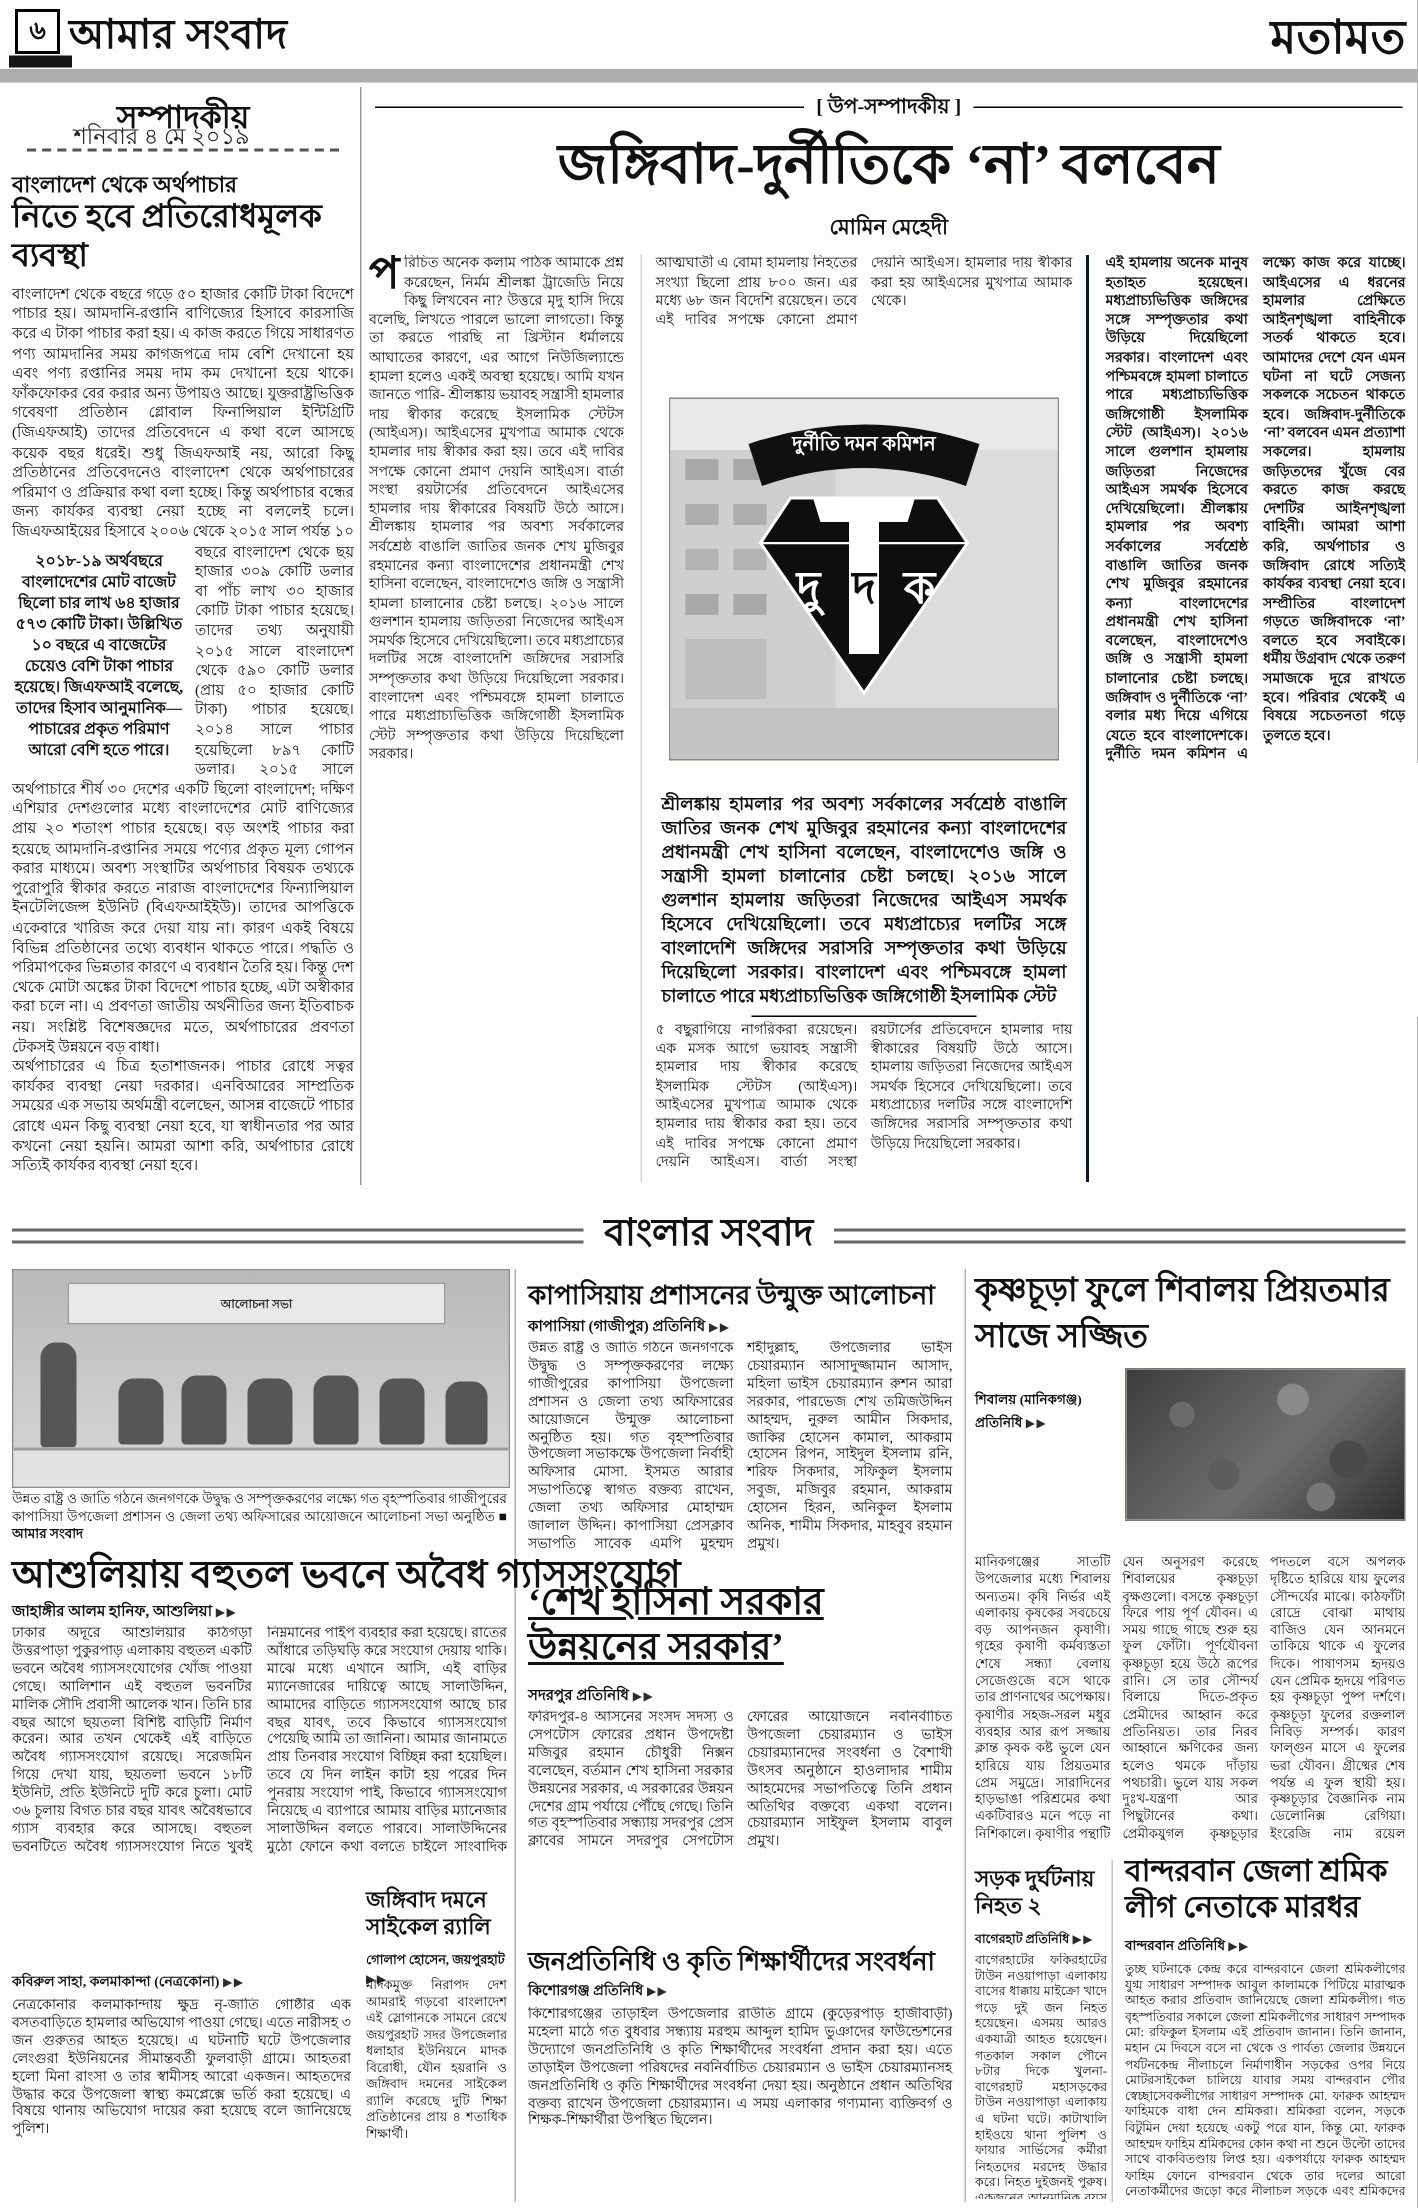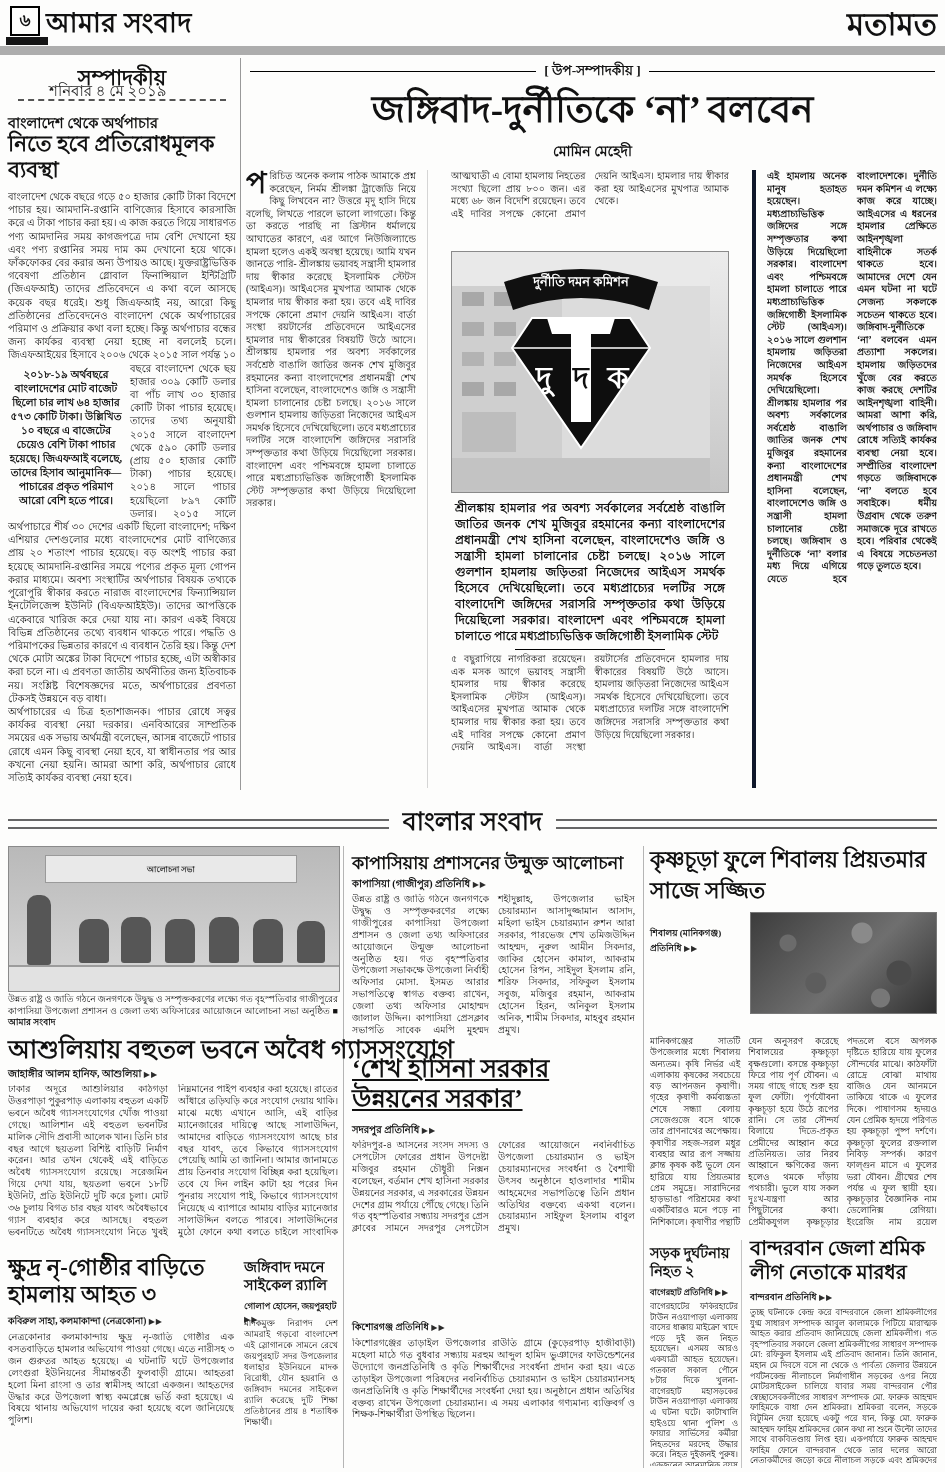--- a/index.html
+++ b/index.html
@@ -30,23 +30,23 @@
 
   
   .oped-kicker-row{left:250px;top:60px;width:685px;display:flex;align-items:center;gap:8px;}
   .oped-kicker-row .ln{flex:1;border-top:1.6px solid #000;}
   .oped-kicker{font-size:13.5px;font-weight:bold;white-space:nowrap;}
   .oped-head{left:250px;top:80px;width:685px;font-size:37px;font-weight:900;text-align:center;}
   .oped-byline{left:250px;top:140px;width:685px;font-size:14px;font-weight:700;text-align:center;}
   .oped-cols{left:246px;top:170px;width:691px;height:618px;display:flex;gap:11px;}
   .oped-colA{width:170px;font-size:9.5px;line-height:12.6px;overflow:hidden;}
   .dropcap{float:left;font-size:30px;line-height:26px;font-weight:900;padding-right:3px;}
-  .oped-mid{width:278px;display:flex;flex-direction:column;border-left:1px solid #d5d5d5;border-right:4px solid #0f172a;padding:0 23px;}
+  .oped-mid{width:278px;display:flex;flex-direction:column;border-left:1px solid #d5d5d5;border-right:2px solid #0f172a;padding:0 9px;align-items:center;}
   .oped-midtop{height:78px;column-count:2;column-gap:9px;font-size:9.5px;line-height:12.6px;overflow:hidden;}
-  .oped-img{position:relative;height:240px;margin:3px 0;border:1px solid #8a8a8a;background:linear-gradient(#ececec,#c6c6c6);}
+  .oped-img{position:relative;height:240px;margin:17px 0;border:1px solid #8a8a8a;background:linear-gradient(#ececec,#c6c6c6);}
   .oped-quote{font-size:12px;line-height:16px;font-weight:700;text-align:justify;padding:4px 4px 2px 4px;}
   .oped-quote-rule{width:150px;margin:3px auto;border-top:1.2px solid #000;}
   .oped-midbottom{flex:1;column-count:2;column-gap:9px;font-size:9.5px;line-height:12.6px;overflow:hidden;}
   .oped-colB{flex:1;column-count:2;column-gap:10px;font-size:9.5px;line-height:12.6px;overflow:hidden;font-weight:bold;}
 
   
   .band-row{left:8px;top:802px;width:929px;display:flex;align-items:center;gap:14px;}
   .band-row .dln{flex:1;height:6px;border-top:2px solid #666;border-bottom:2px solid #666;}
   .band-title{font-size:25px;font-weight:900;white-space:nowrap;}
 
@@ -249,27 +249,27 @@
   <div class="abs sh-head">‘শেখ হাসিনা সরকার উন্নয়নের সরকার’</div>
   <div class="abs sh-by byline">
     <span>সদরপুর প্রতিনিধি</span>
     <span class="arrows">▶▶</span>
   </div>
   <div class="abs sh-body body-sm just">
     <span>ফরিদপুর-৪ আসনের সংসদ সদস্য ও সেপটোস ফোরের প্রধান উপদেষ্টা মজিবুর রহমান চৌধুরী নিক্সন বলেছেন, বর্তমান শেখ হাসিনা সরকার উন্নয়নের সরকার, এ সরকারের উন্নয়ন দেশের গ্রাম পর্যায়ে পৌঁছে গেছে। তিনি গত বৃহস্পতিবার সন্ধ্যায় সদরপুর</span>
     <span>প্রেস ক্লাবের সামনে সদরপুর সেপটোস ফোরের আয়োজনে নবনির্বাচিত উপজেলা চেয়ারম্যান ও ভাইস চেয়ারম্যানদের সংবর্ধনা ও বৈশাখী উৎসব অনুষ্ঠানে হাওলাদার শামীম আহমেদের সভাপতিত্বে তিনি প্রধান অতিথির বক্তব্যে একথা বলেন। চেয়ারম্যান সাইফুল ইসলাম বাবুল প্রমুখ।</span>
   </div>
 
+  <div class="abs son-head">জনপ্রতিনিধি ও কৃতি শিক্ষার্থীদের সংবর্ধনা</div>
   <div class="abs son-by byline">
     <span>কিশোরগঞ্জ প্রতিনিধি</span>
     <span class="arrows">▶▶</span>
   </div>
   <div class="abs son-body body-sm just">কিশোরগঞ্জের তাড়াইল উপজেলার রাউতি গ্রামে (কুড়েরপাড় হাজীবাড়ী) মহেলা মাঠে গত বুধবার সন্ধ্যায় মরহুম আব্দুল হামিদ ভুঞাদের ফাউন্ডেশনের উদ্যোগে জনপ্রতিনিধি ও কৃতি শিক্ষার্থীদের সংবর্ধনা প্রদান করা হয়। এতে তাড়াইল উপজেলা পরিষদের নবনির্বাচিত চেয়ারম্যান ও ভাইস চেয়ারম্যানসহ জনপ্রতিনিধি ও কৃতি শিক্ষার্থীদের সংবর্ধনা দেয়া হয়। অনুষ্ঠানে প্রধান অতিথির বক্তব্য রাখেন উপজেলা চেয়ারম্যান। এ সময় এলাকার গণ্যমান্য ব্যক্তিবর্গ ও শিক্ষক-শিক্ষার্থীরা উপস্থিত ছিলেন।</div>
 
-  <div class="abs khu-head">ক্ষুদ্র নৃ-গোষ্ঠীর বাড়িতে হামলায় আহত ৩</div>
   <div class="abs khu-by byline">
     <span>কবিরুল সাহা, কলমাকান্দা (নেত্রকোনা)</span>
     <span class="arrows">▶▶</span>
   </div>
   <div class="abs khu-body body-sm just">নেত্রকোনার কলমাকান্দায় ক্ষুদ্র নৃ-জাতি গোষ্ঠীর এক বসতবাড়িতে হামলার অভিযোগ পাওয়া গেছে। এতে নারীসহ ৩ জন গুরুতর আহত হয়েছে। এ ঘটনাটি ঘটে উপজেলার লেংগুরা ইউনিয়নের সীমান্তবর্তী ফুলবাড়ী গ্রামে। আহতরা হলো মিনা রাংসা ও তার স্বামীসহ আরো একজন। আহতদের উদ্ধার করে উপজেলা স্বাস্থ্য কমপ্লেক্সে ভর্তি করা হয়েছে। এ বিষয়ে থানায় অভিযোগ দায়ের করা হয়েছে বলে জানিয়েছে পুলিশ।</div>
 
   <div class="abs cyc-head">জঙ্গিবাদ দমনে সাইকেল র‌্যালি</div>
   <div class="abs cyc-by byline">
     <span>গোলাপ হোসেন, জয়পুরহাট</span>
     <span class="arrows">▶▶</span>

